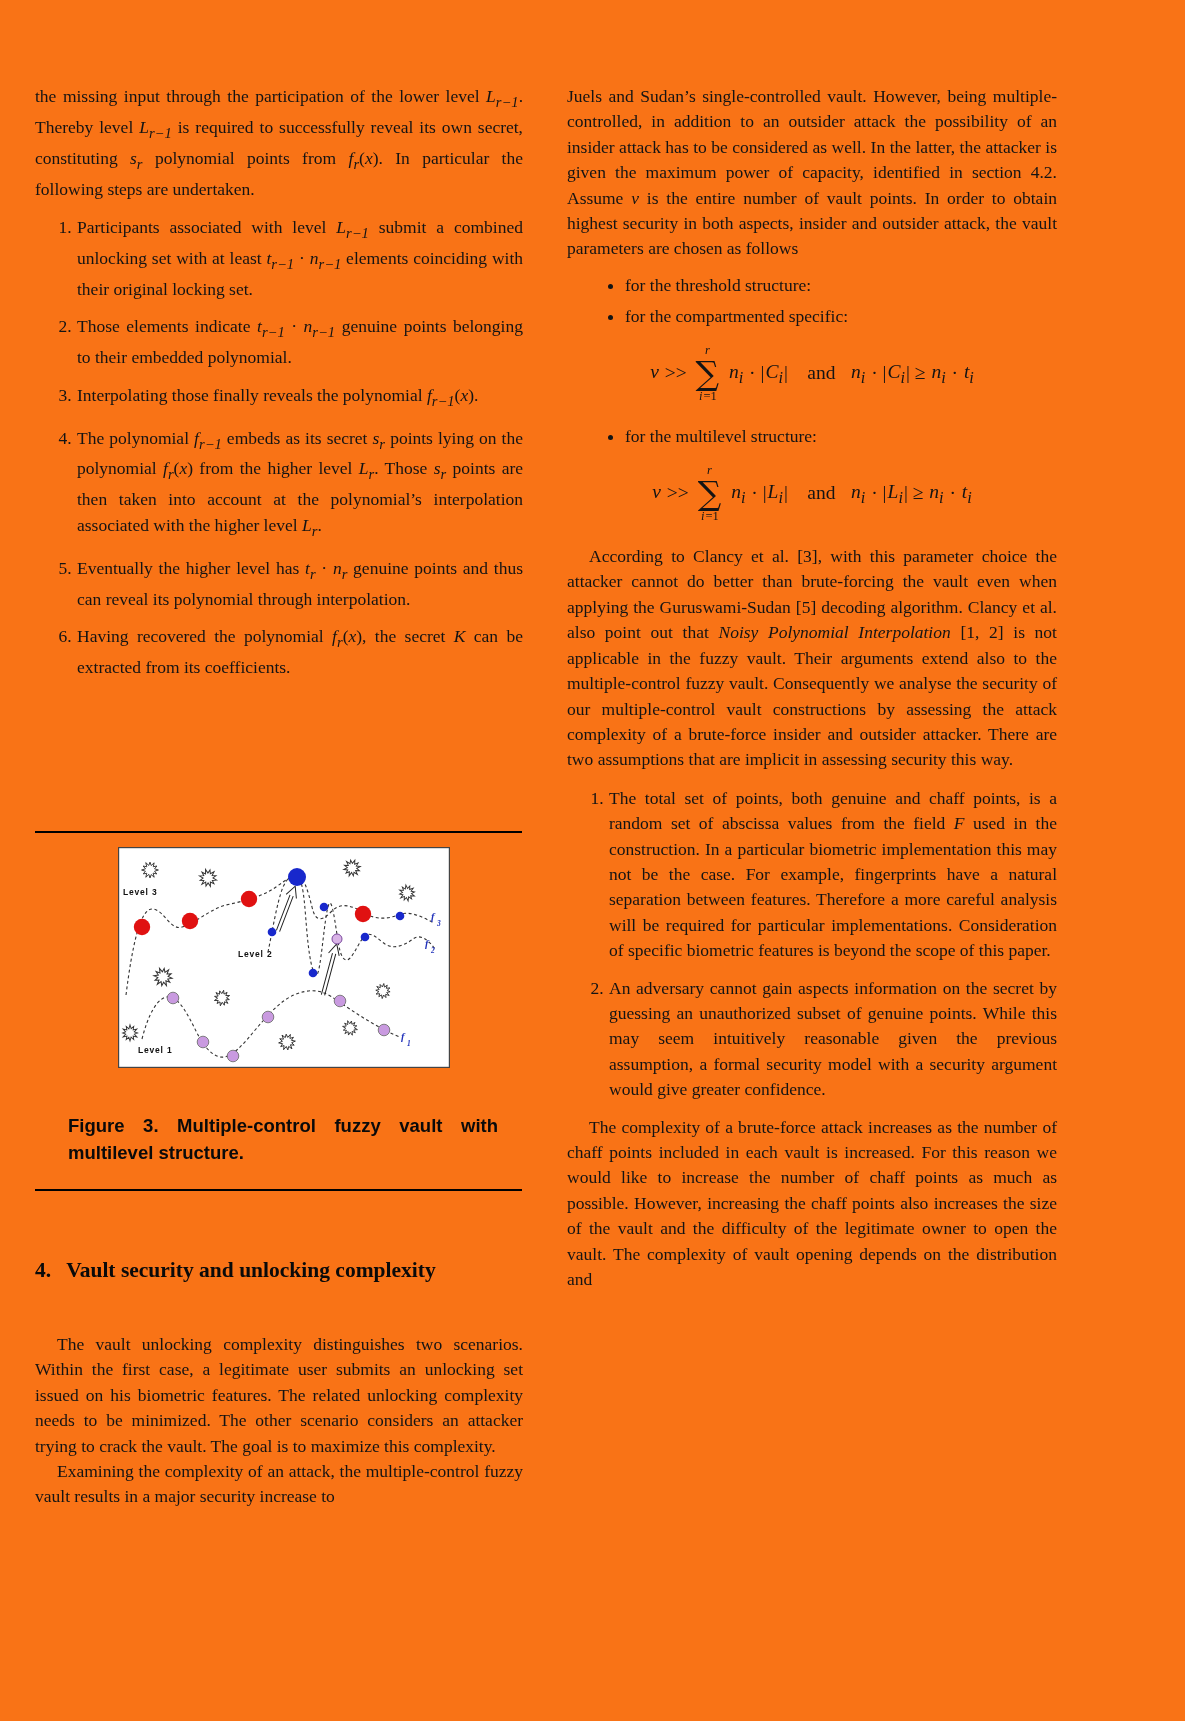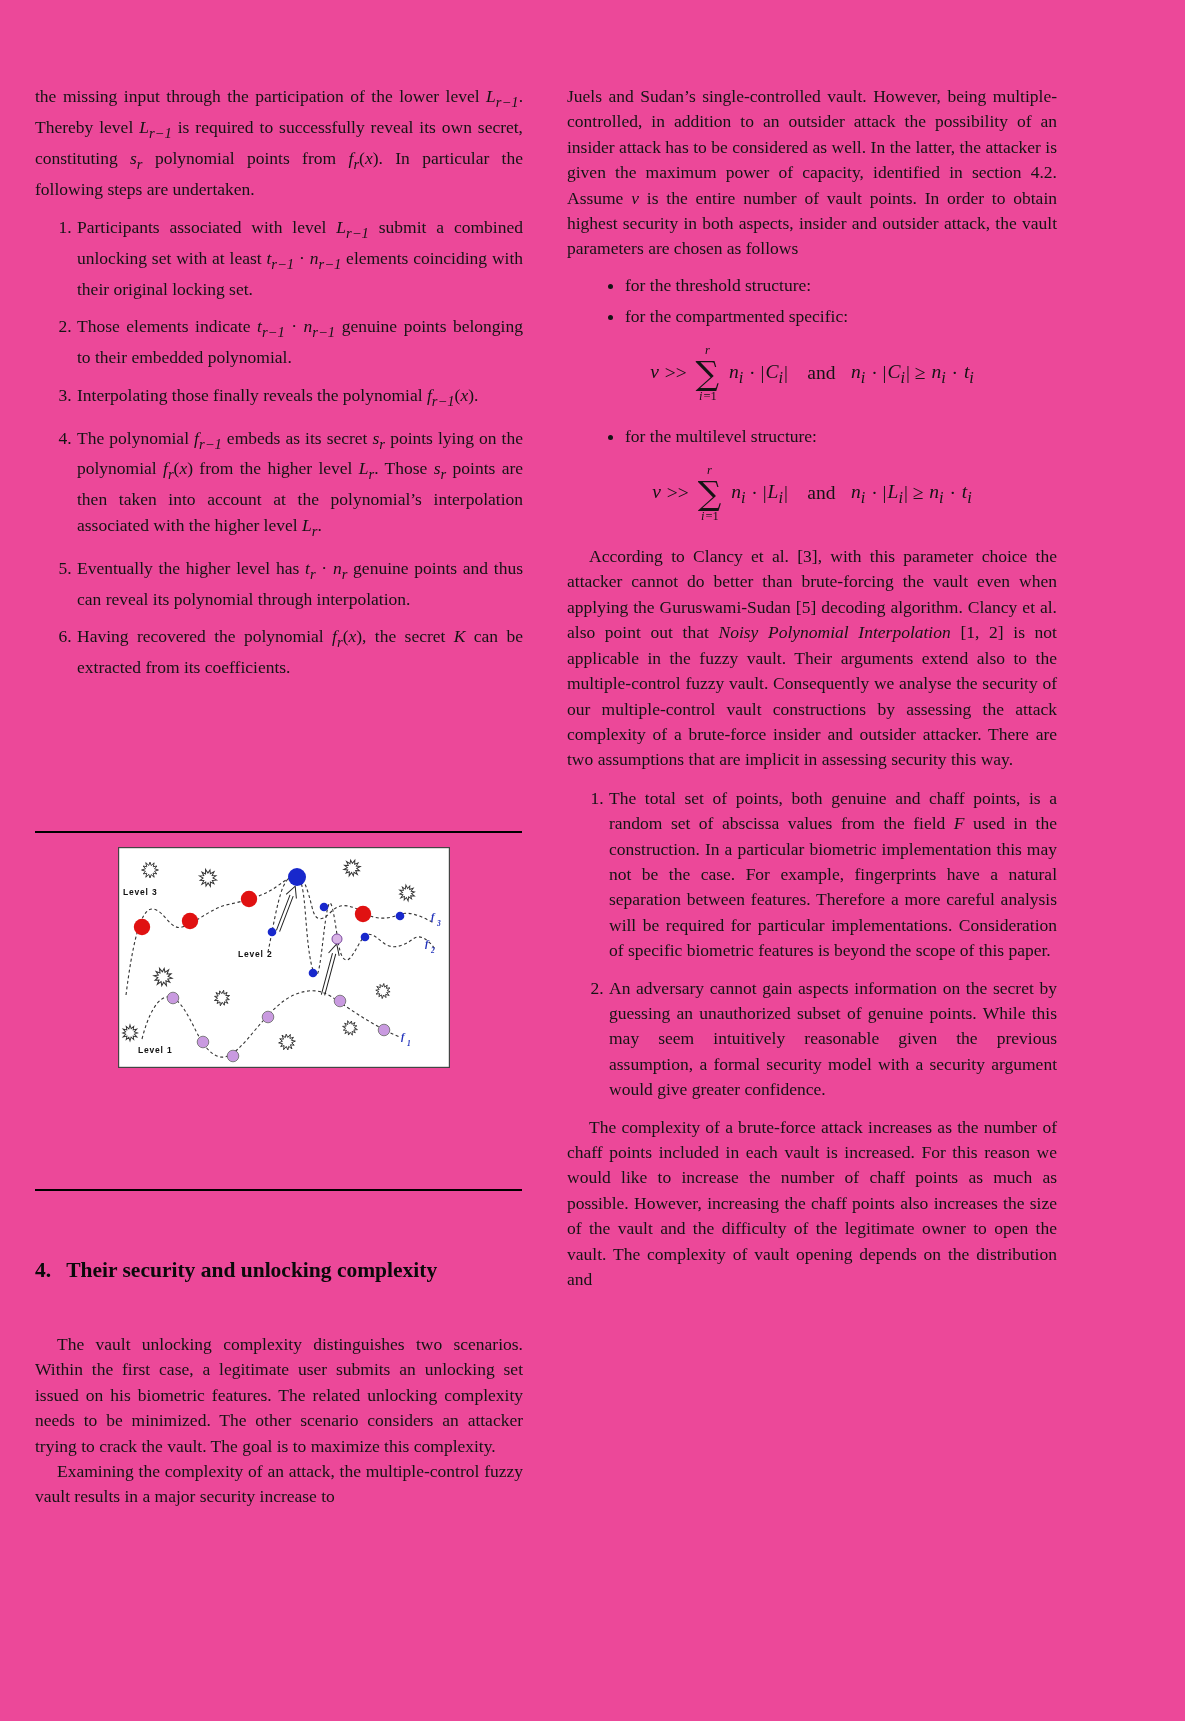--- a/index.html
+++ b/index.html
@@ -1,16 +1,16 @@
 <!DOCTYPE html>
 <html><head>
 <meta charset="utf-8">
 <style>
   html,body{margin:0;padding:0;background:#ffffff;}
-  .page{position:relative;width:1185px;height:1721px;background:#ec4899;overflow:hidden;
+  .page{position:relative;width:1185px;height:1721px;background:#f97316;overflow:hidden;
         font-family:"Liberation Serif",serif;color:#141414;}
   .col{position:absolute;width:490px;text-align:justify;font-size:17.5px;line-height:25.4px;}
   #left-top{left:35px;top:84px;width:488px;}
   #right-col{left:567px;top:84px;}
   p{margin:0;}
   p.indent{text-indent:22px;}
   ol.steps{margin:13px 0 0 0;padding-left:41px;}
   ol.steps li{margin-bottom:12px;padding-left:1px;}
   .after-steps{margin-top:12px;}
   ul.bullets{list-style:disc outside;margin:11px 0 0 0;padding-left:58px;}
@@ -124,25 +124,26 @@
 
       <text x="313" y="73" class="flbl">f</text>
       <text x="319" y="79" class="fsub">3</text>
       <text x="307" y="100" class="flbl">f</text>
       <text x="313" y="106" class="fsub">2</text>
       <text x="283" y="193" class="flbl">f</text>
       <text x="289" y="199" class="fsub">1</text>
     </svg>
   </div>
 
+  <div id="figure-caption">Figure 3. Multiple-control fuzzy vault with multilevel structure.</div>
 
   <div class="rule" style="top:1189px;"></div>
 
   <div id="section-heading">
-    <span class="num">4.</span><span>Their security and unlocking complexity</span>
+    <span class="num">4.</span><span>Vault security and unlocking complexity</span>
   </div>
 
   <div class="col" id="left-bottom">
     <p class="indent">The vault unlocking complexity distinguishes two scenarios. Within the first case, a legitimate user submits an unlocking set issued on his biometric features. The related unlocking complexity needs to be minimized. The other scenario considers an attacker trying to crack the vault. The goal is to maximize this complexity.</p>
     <p class="indent">Examining the complexity of an attack, the multiple-control fuzzy vault results in a major security increase to</p>
   </div>
 
   <div class="col" id="right-col">
     <p>Juels and Sudan’s single-controlled vault. However, being multiple-controlled, in addition to an outsider attack the possibility of an insider attack has to be considered as well. In the latter, the attacker is given the maximum power of capacity, identified in section 4.2. Assume <i>v</i> is the entire number of vault points. In order to obtain highest security in both aspects, insider and outsider attack, the vault parameters are chosen as follows</p>
 

